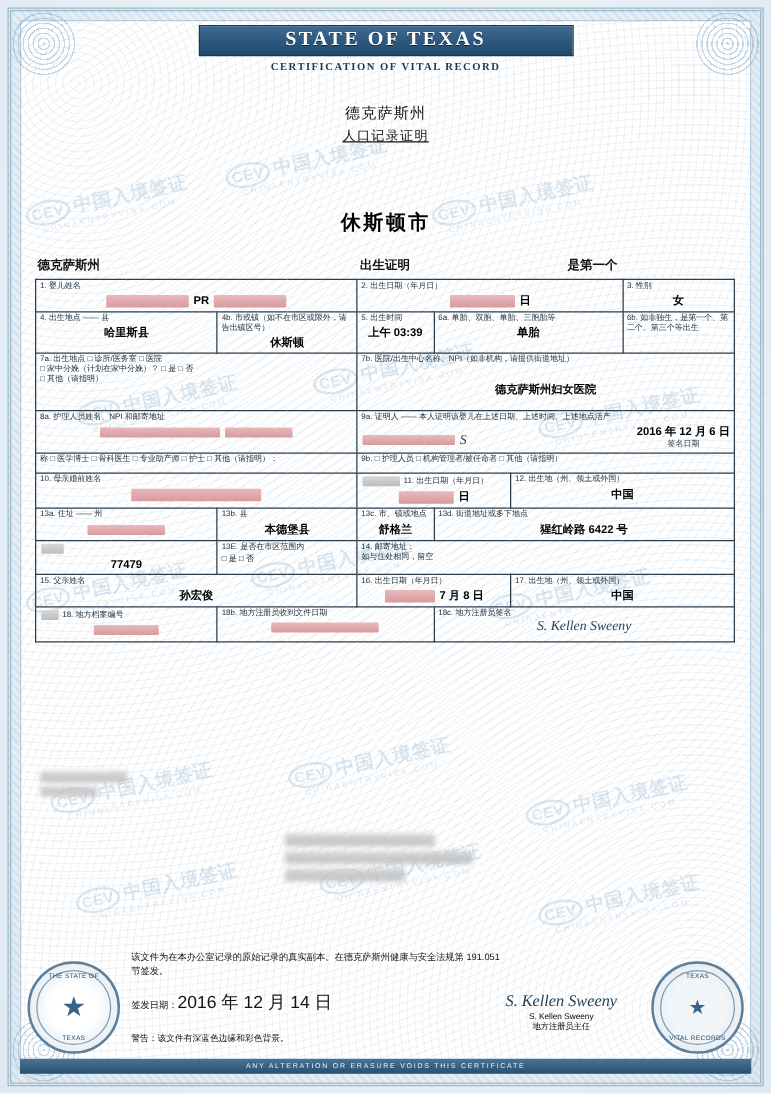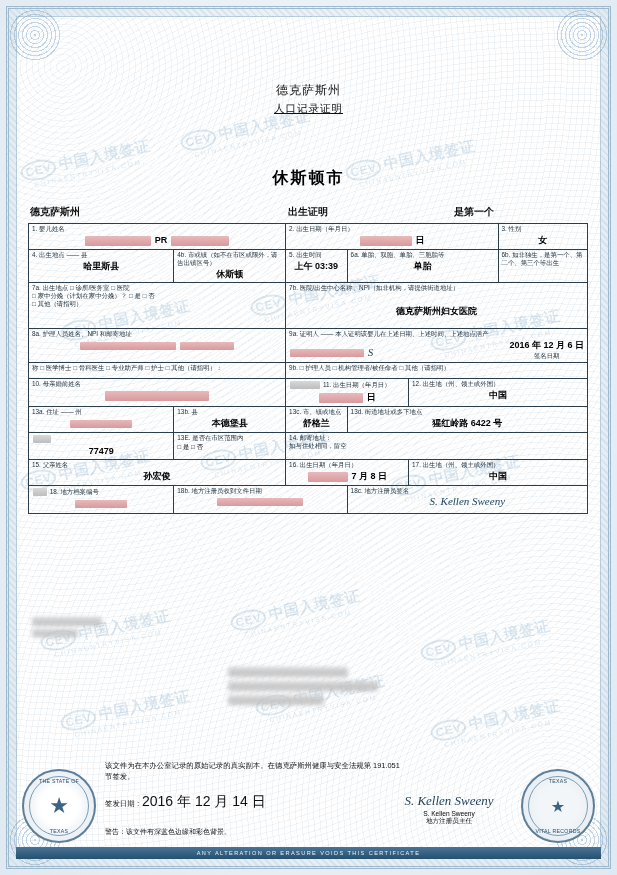--- a/index.html
+++ b/index.html
@@ -216,20 +216,24 @@
     <div class="wm" style="left:200px; top:440px;"><span class="cev">CEV</span><span>中国入境签证</span><small>CHINAENTRYVISA.COM</small></div>
     <div class="wm" style="left:390px; top:465px;"><span class="cev">CEV</span><span>中国入境签证</span><small>CHINAENTRYVISA.COM</small></div>
     <div class="wm" style="left:40px;  top:620px;"><span class="cev">CEV</span><span>中国入境签证</span><small>CHINAENTRYVISA.COM</small></div>
     <div class="wm" style="left:230px; top:600px;"><span class="cev">CEV</span><span>中国入境签证</span><small>CHINAENTRYVISA.COM</small></div>
     <div class="wm" style="left:420px; top:630px;"><span class="cev">CEV</span><span>中国入境签证</span><small>CHINAENTRYVISA.COM</small></div>
     <div class="wm" style="left:60px;  top:700px;"><span class="cev">CEV</span><span>中国入境签证</span><small>CHINAENTRYVISA.COM</small></div>
     <div class="wm" style="left:255px; top:685px;"><span class="cev">CEV</span><span>中国入境签证</span><small>CHINAENTRYVISA.COM</small></div>
     <div class="wm" style="left:430px; top:710px;"><span class="cev">CEV</span><span>中国入境签证</span><small>CHINAENTRYVISA.COM</small></div>
   </div>
 
+  <div class="banner">
+    <div class="ribbon">STATE OF TEXAS</div>
+    <div class="sub">CERTIFICATION OF VITAL RECORD</div>
+  </div>
 
   <div class="hdr hdr1">德克萨斯州</div>
   <div class="hdr hdr2">人口记录证明</div>
   <div class="hdr hdr3">休斯顿市</div>
 
   <div class="cert">
 
     <div class="cert-top">
       <div class="l">德克萨斯州</div>
       <div class="c">出生证明</div>

